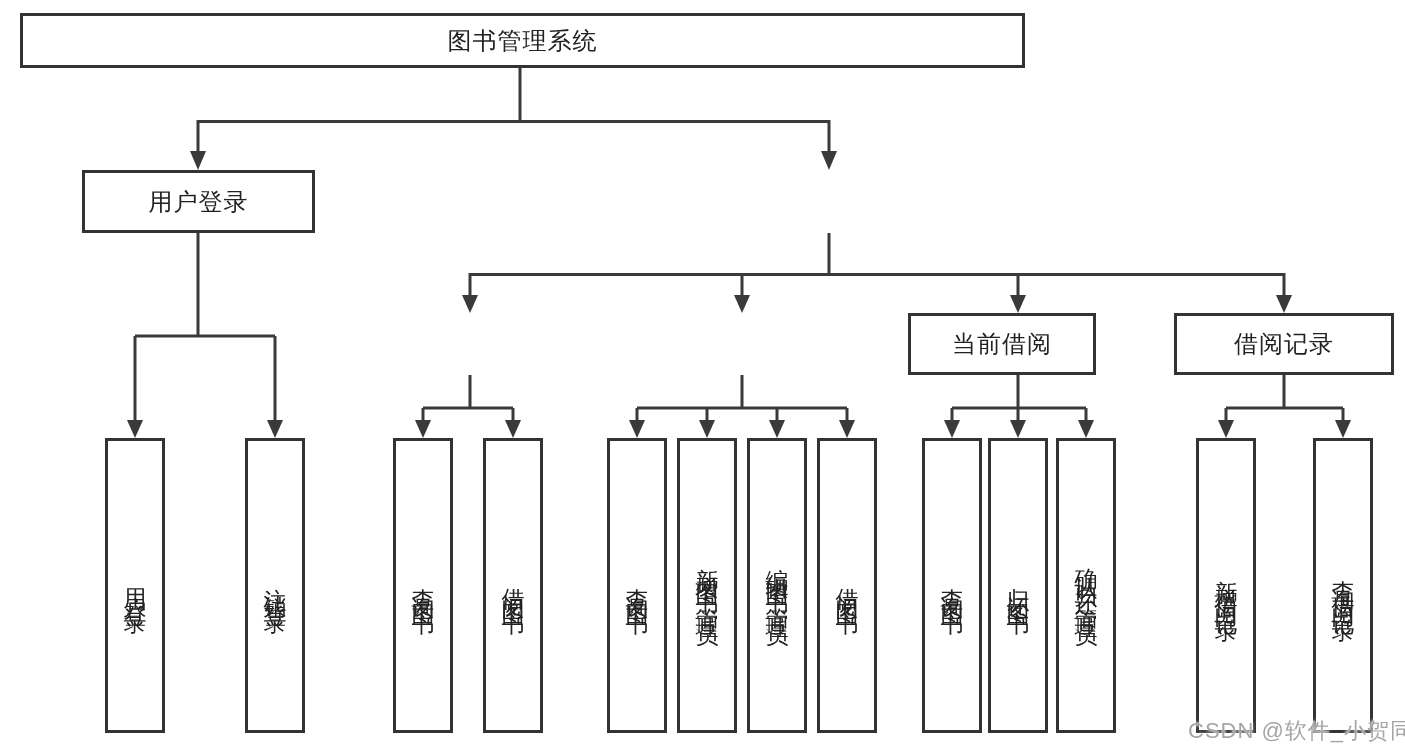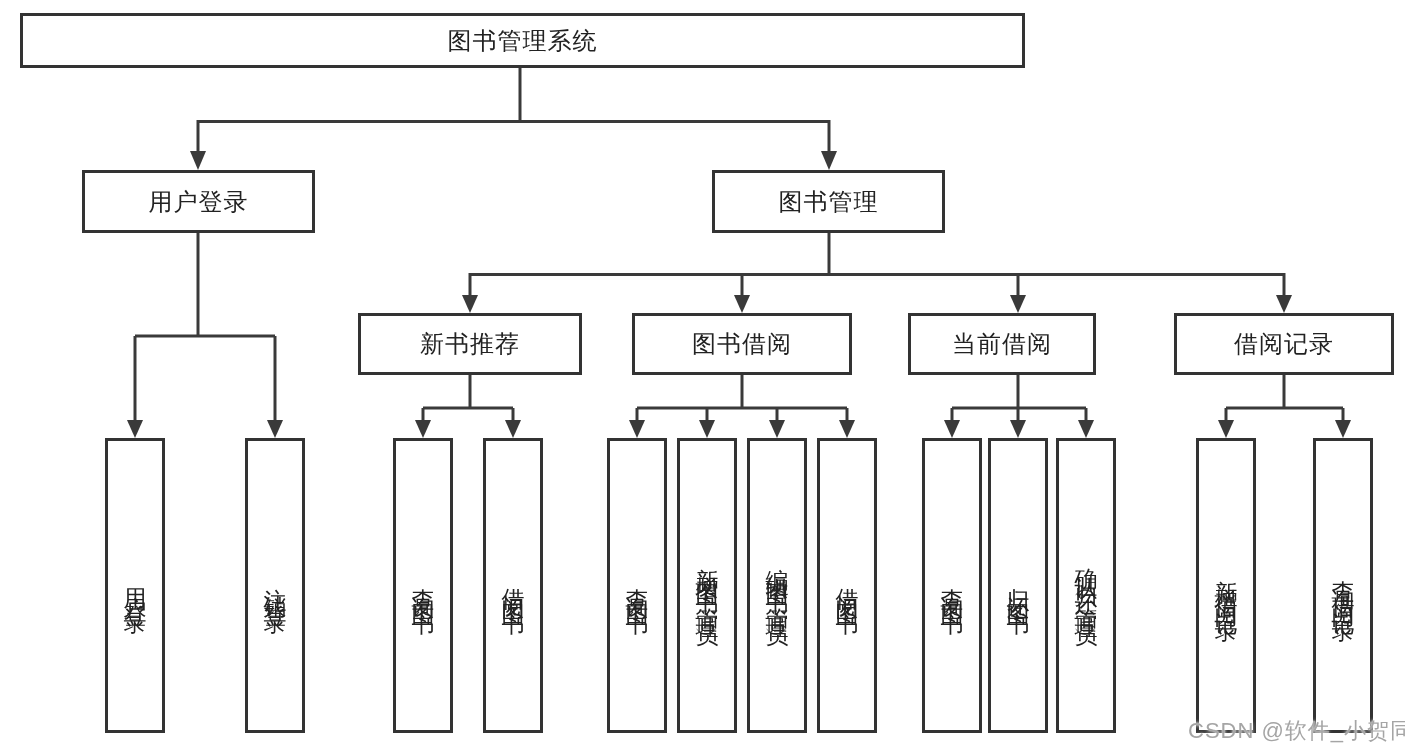--- a/index.html
+++ b/index.html
@@ -131,24 +131,21 @@
       <path d="M1226 408 V421"></path>
         <polygon points="1218,420 1234,420 1226,438"></polygon>
       <path d="M1343 408 V421"></path>
         <polygon points="1335,420 1351,420 1343,438"></polygon>
     </g>
   </svg>
 
   <div class="node hnode" style="left:20px; top:13px; width:1005px; height:55px;">图书管理系统</div>
 
   <div class="node hnode" style="left:82px; top:170px; width:233px; height:63px;">用户登录</div>
-  <div class="node hnode" style="left:712px; top:170px; width:233px; height:63px;">图书管理</div>
 
-  <div class="node hnode" style="left:358px; top:313px; width:224px; height:62px;">新书推荐</div>
-  <div class="node hnode" style="left:632px; top:313px; width:220px; height:62px;">图书借阅</div>
   <div class="node hnode" style="left:908px; top:313px; width:188px; height:62px;">当前借阅</div>
   <div class="node hnode" style="left:1174px; top:313px; width:220px; height:62px;">借阅记录</div>
 
   <div class="node vnode" style="left:105px;">用户登录</div>
   <div class="node vnode" style="left:245px;">注销登录</div>
 
   <div class="node vnode" style="left:393px;">查询图书</div>
   <div class="node vnode" style="left:483px;">借阅图书</div>
 
   <div class="node vnode" style="left:607px;">查询图书</div>

